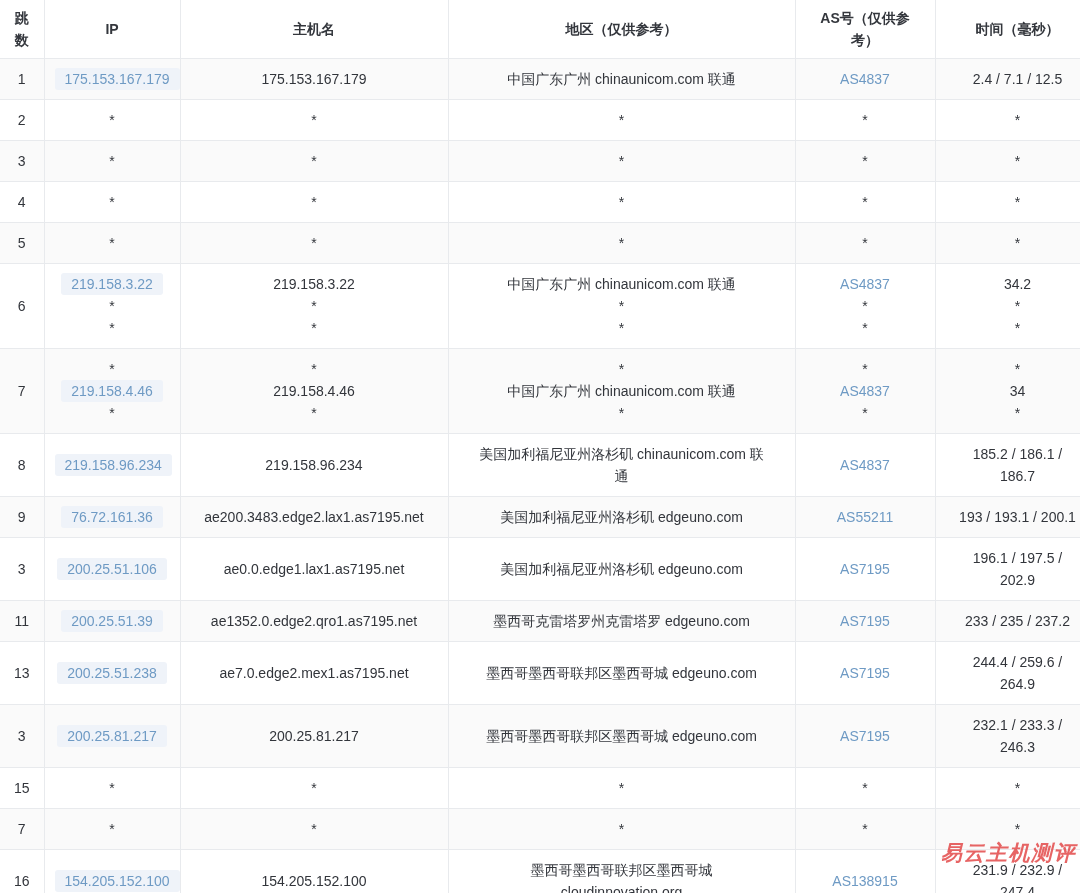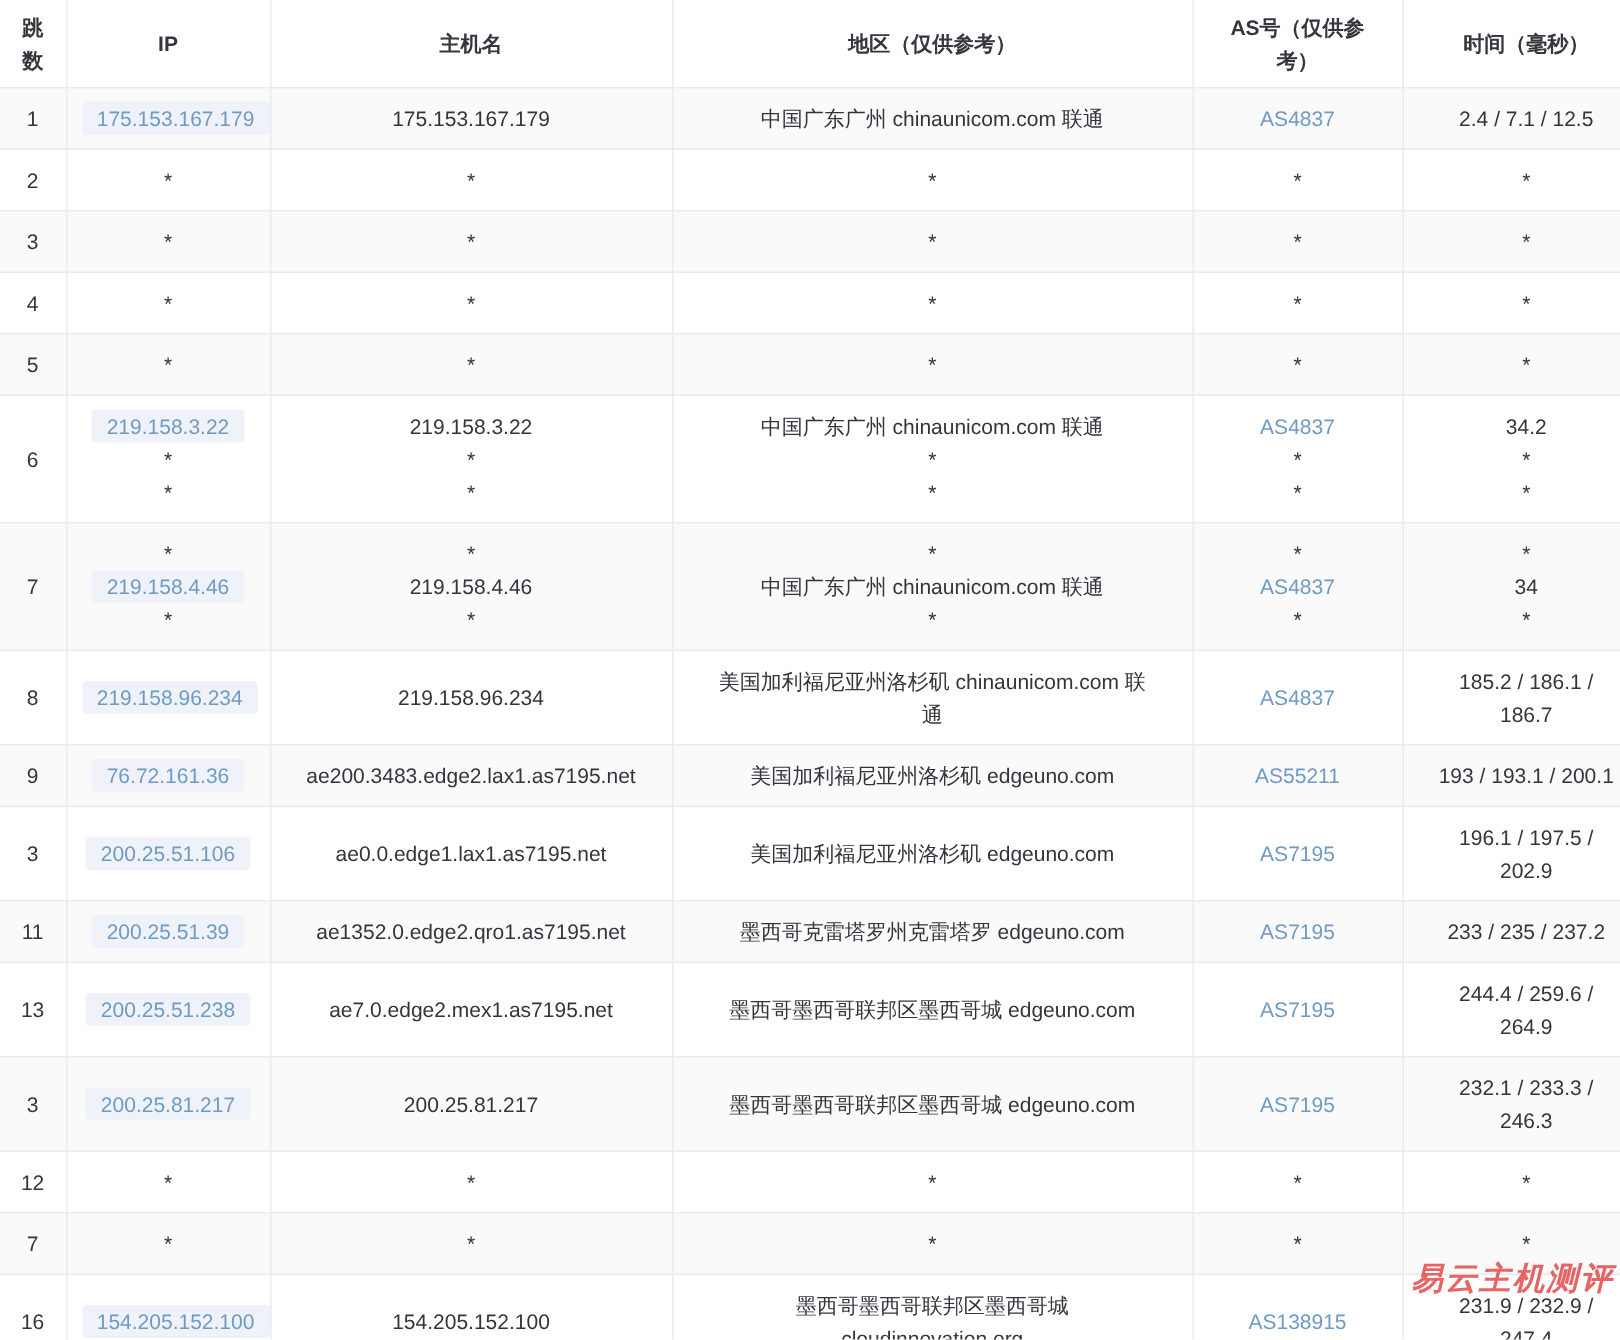--- a/index.html
+++ b/index.html
@@ -331,21 +331,21 @@
           </td>
           <td>
             <div class="line lnk">AS7195</div>
           </td>
           <td>
             <div class="line">232.1 / 233.3 /</div>
             <div class="line">246.3</div>
           </td>
         </tr>
         <tr>
-          <td>12</td>
+          <td>15</td>
           <td>
             <div class="line">*</div>
           </td>
           <td>
             <div class="line">*</div>
           </td>
           <td>
             <div class="line">*</div>
           </td>
           <td>

